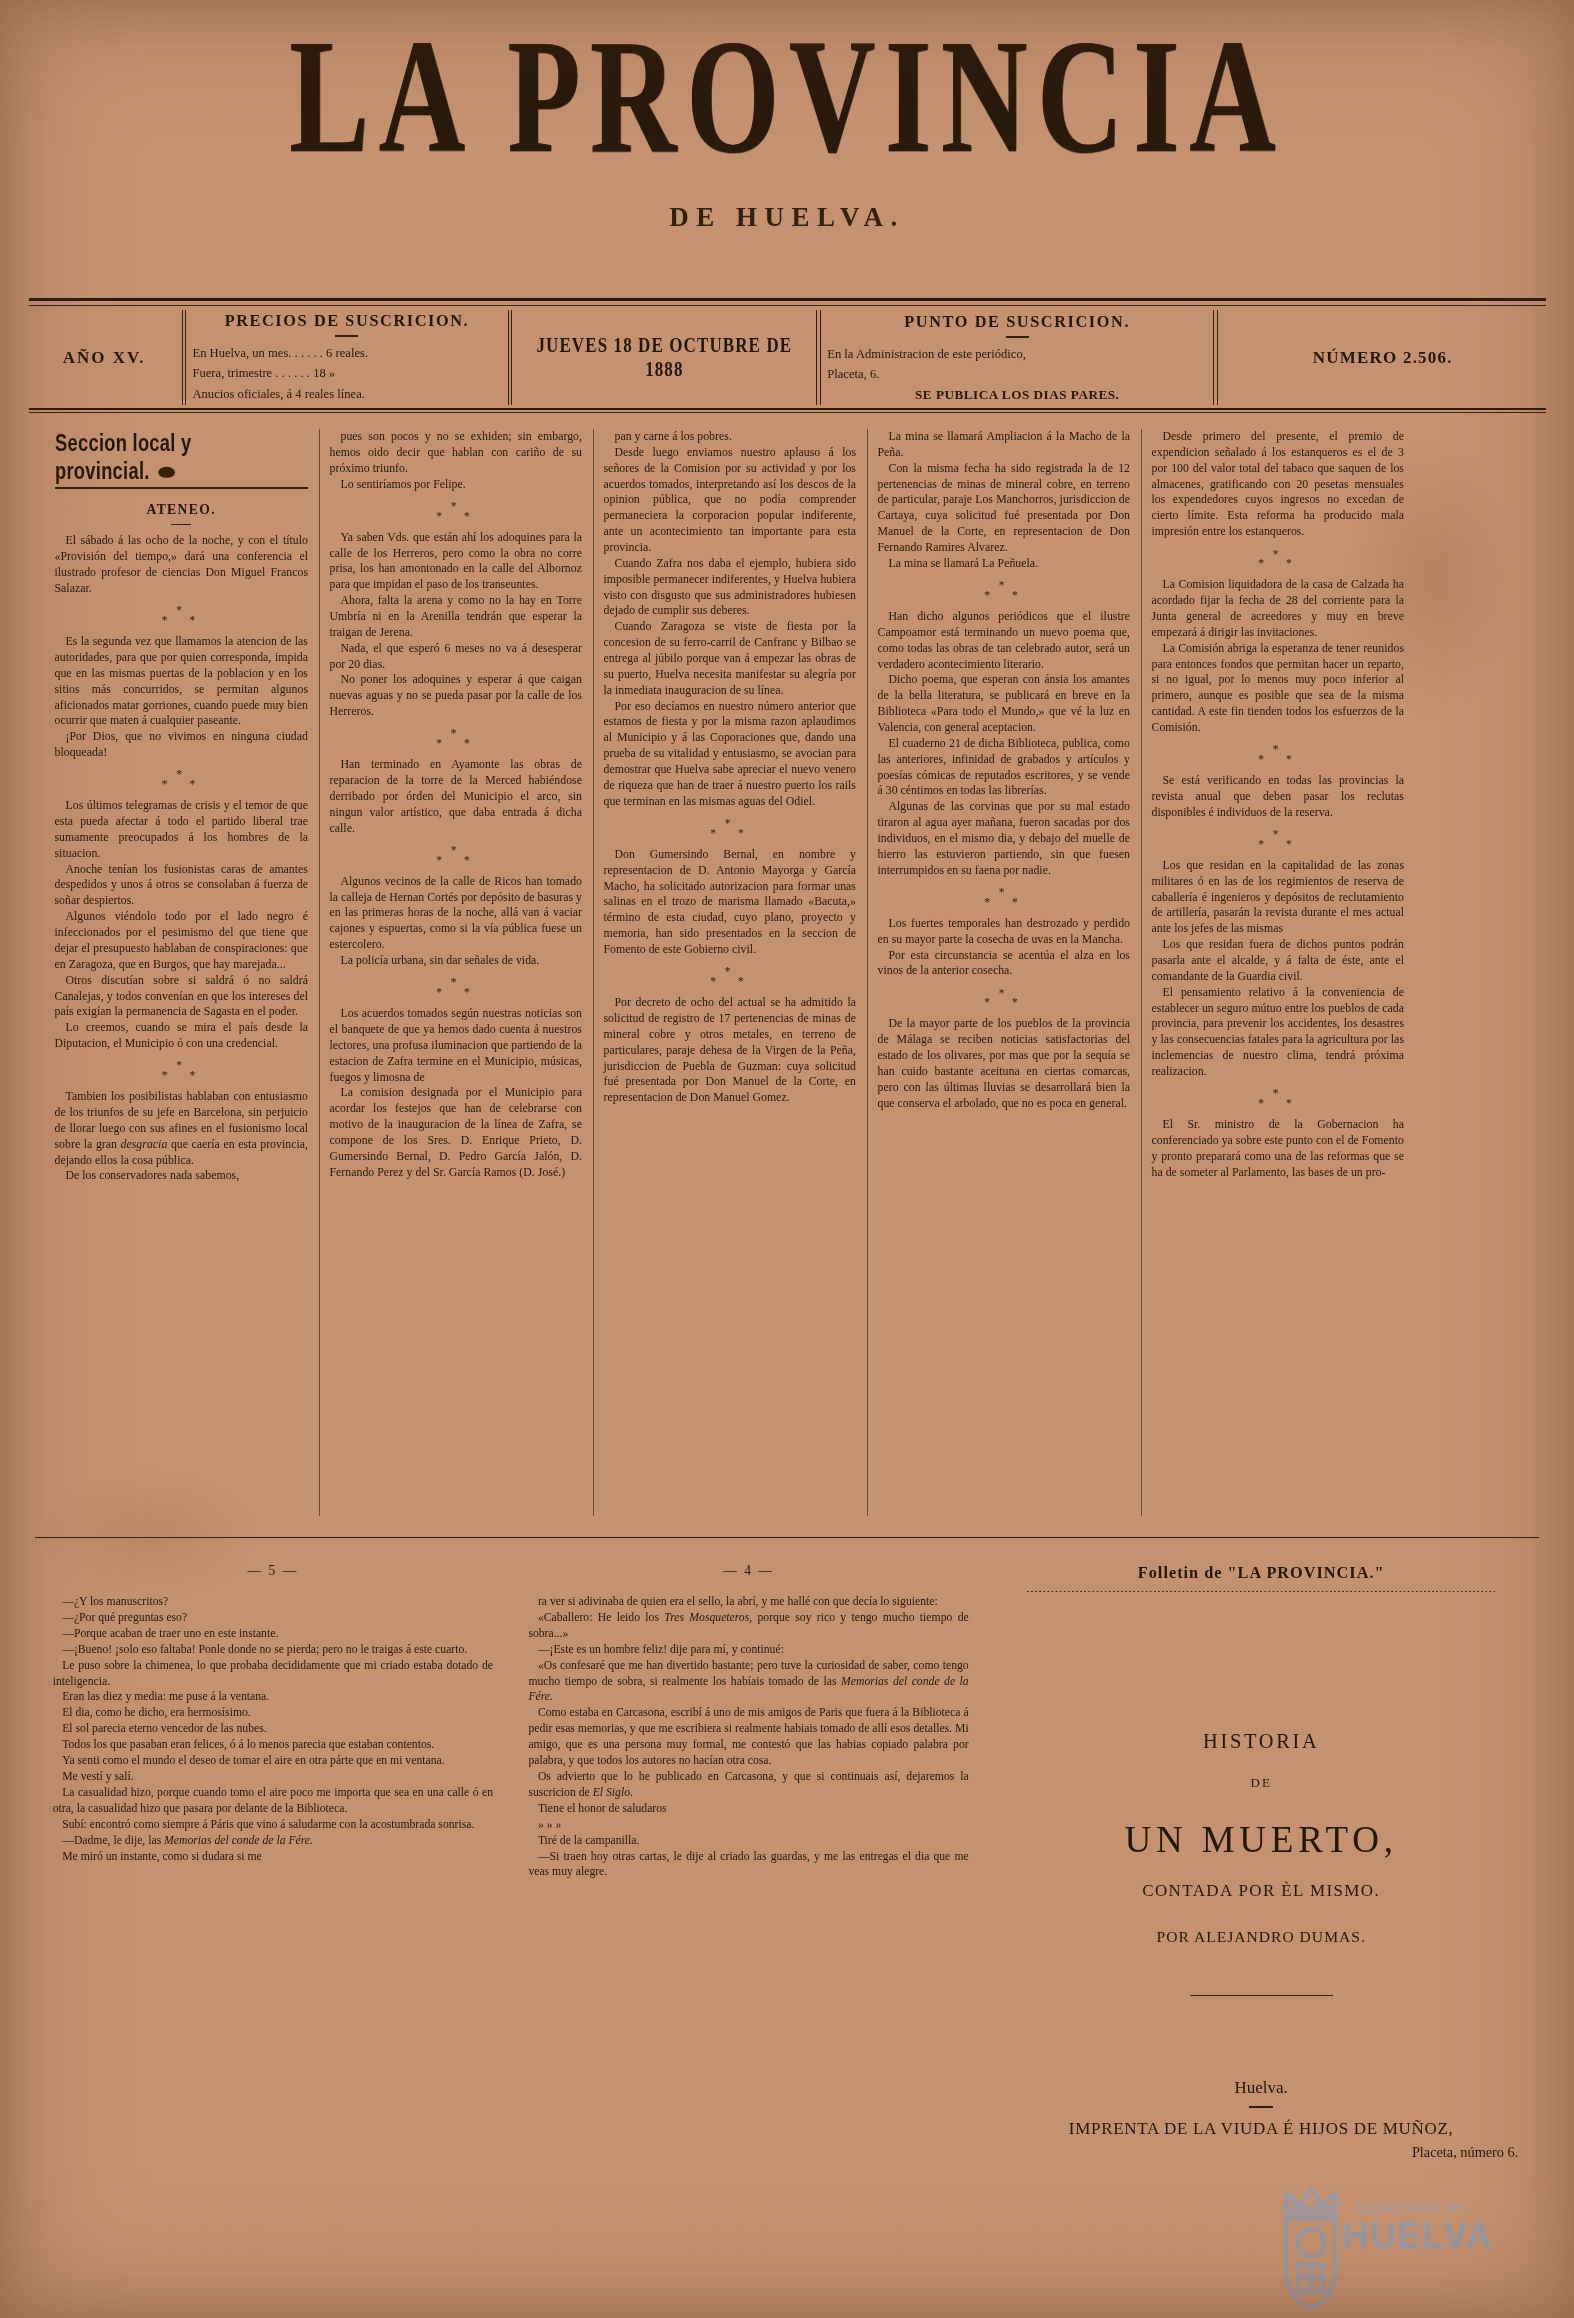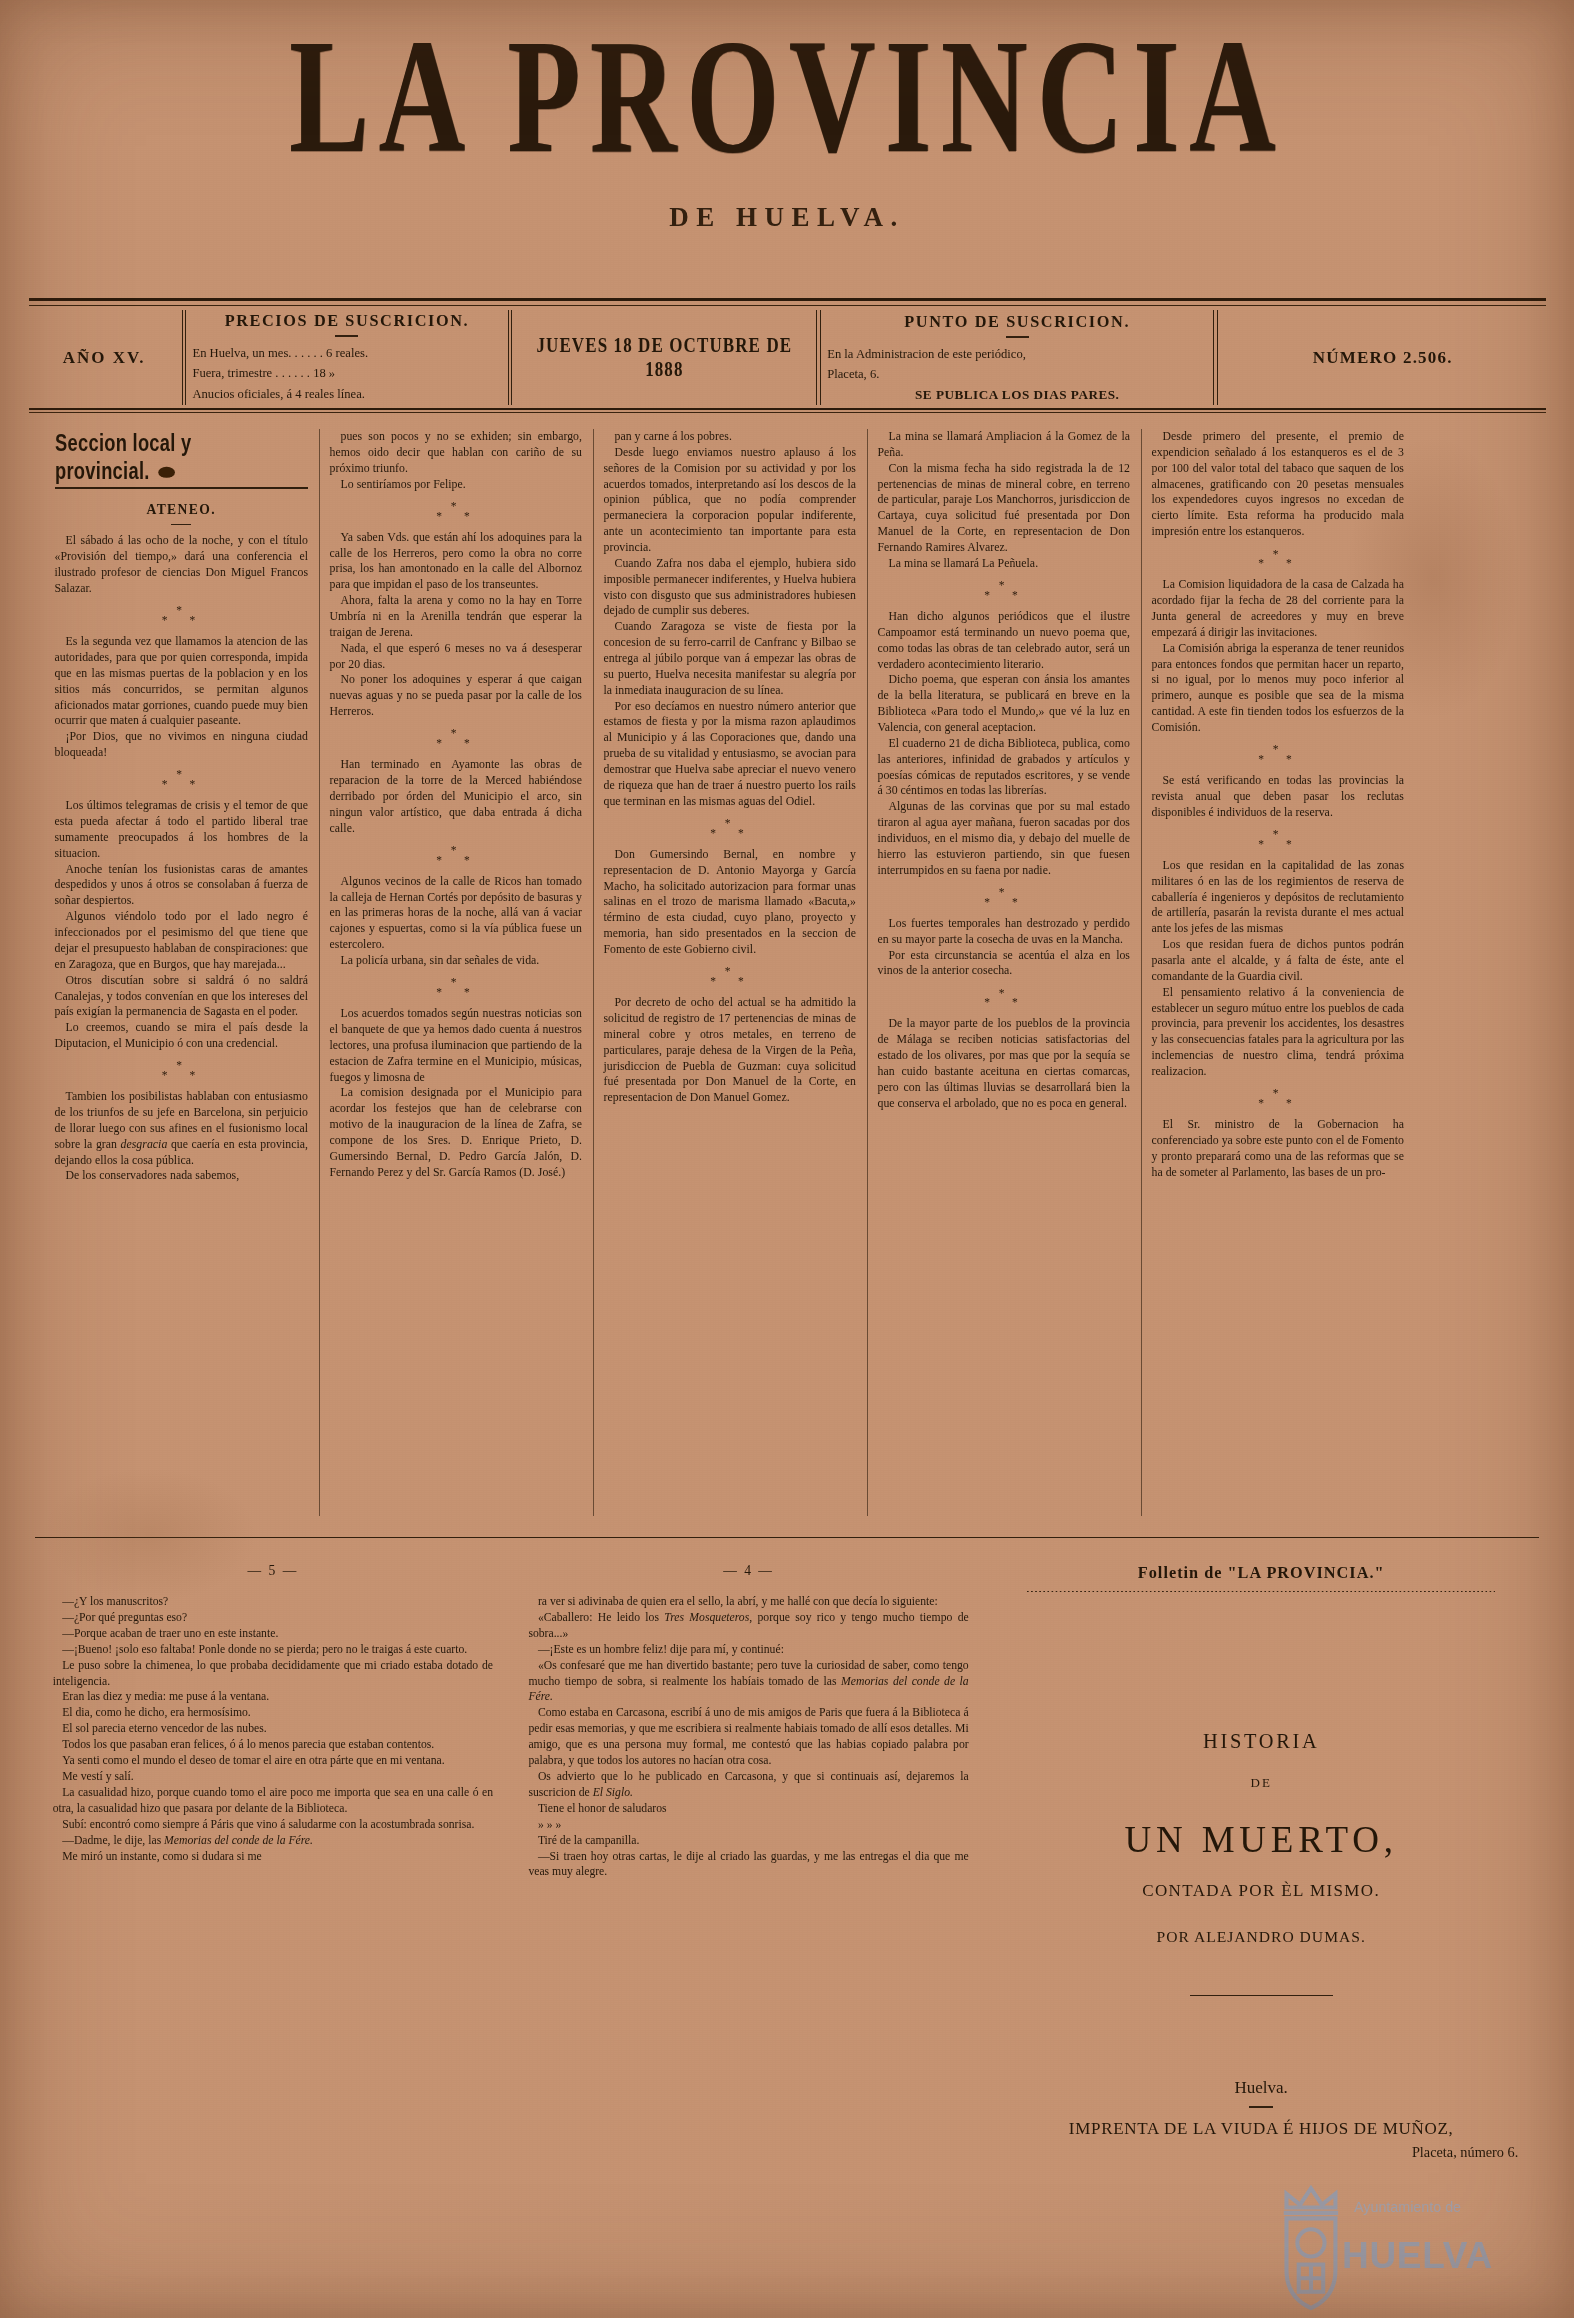--- a/index.html
+++ b/index.html
@@ -131,21 +131,21 @@
   .serial .s-por{font-size:15.6px;letter-spacing:1px;margin-top:27px;}
   .serial .s-rule{width:143px;height:1.4px;background:#32200f;margin:49px auto 0;}
   .imprint{text-align:center;margin-top:82px;}
   .imprint .i-city{font-size:17px;}
   .imprint .i-dash{width:24.5px;height:2px;background:#32200f;margin:8.2px auto 11px;}
   .imprint .i-l1{font-size:17px;letter-spacing:0.7px;}
   .imprint .i-l2{font-size:14.3px;margin-top:4.1px;text-align:right;}
 
   
   .wmark{position:absolute;left:1262px;top:2157px;width:285px;height:156px;pointer-events:none;opacity:.62;}
-  .wmark .wtext{position:absolute;left:80px;top:58px;font-family:"Liberation Sans",sans-serif;font-weight:bold;color:#7f9ec4;font-size:37px;letter-spacing:0.7px;margin-top:20px;}
+  .wmark .wtext{position:absolute;left:80px;top:58px;font-family:"Liberation Sans",sans-serif;font-weight:bold;color:#7f9ec4;font-size:37px;letter-spacing:0.7px;}
   .wmark .wsmall{position:absolute;left:92px;top:42px;font-family:"Liberation Sans",sans-serif;color:#8aa6c9;font-size:14.3px;}
   .wmark svg{position:absolute;left:0;top:15px;}
   .stain{position:absolute;border-radius:50%;pointer-events:none;}
 </style>
 </head>
 <body>
 
 <div class="paper"></div>
 <div class="grain"></div>
 
@@ -278,21 +278,21 @@
           <div class="stars">
             <b class="s1">*</b>
             <b>*&nbsp;&nbsp;*</b>
           </div>
           <p>Por decreto de ocho del actual se ha admitido la solicitud de registro de 17 pertenencias de minas de mineral cobre y otros metales, en terreno de particulares, paraje dehesa de la Virgen de la Peña, jurisdiccion de Puebla de Guzman: cuya solicitud fué presentada por Don Manuel de la Corte, en representacion de Don Manuel Gomez.</p>
         </div>
     </div>
 
     <div class="ncol">
       <div>
-          <p>La mina se llamará Ampliacion á la Gomez de la Peña.</p>
+          <p>La mina se llamará Ampliacion á la Macho de la Peña.</p>
           <p>Con la misma fecha ha sido registrada la de 12 pertenencias de minas de mineral cobre, en terreno de particular, paraje Los Manchorros, jurisdiccion de Cartaya, cuya solicitud fué presentada por Don Manuel de la Corte, en representacion de Don Fernando Ramires Alvarez.</p>
           <p>La mina se llamará La Peñuela.</p>
           <div class="stars">
             <b class="s1">*</b>
             <b>*&nbsp;&nbsp;*</b>
           </div>
           <p>Han dicho algunos periódicos que el ilustre Campoamor está terminando un nuevo poema que, como todas las obras de tan celebrado autor, será un verdadero acontecimiento literario.</p>
           <p>Dicho poema, que esperan con ánsia los amantes de la bella literatura, se publicará en breve en la Biblioteca «Para todo el Mundo,» que vé la luz en Valencia, con general aceptacion.</p>
           <p>El cuaderno 21 de dicha Biblioteca, publica, como las anteriores, infinidad de grabados y artículos y poesías cómicas de reputados escritores, y se vende á 30 céntimos en todas las librerías.</p>
           <p>Algunas de las corvinas que por su mal estado tiraron al agua ayer mañana, fueron sacadas por dos individuos, en el mismo dia, y debajo del muelle de hierro las estuvieron partiendo, sin que fuesen interrumpidos en su faena por nadie.</p>

